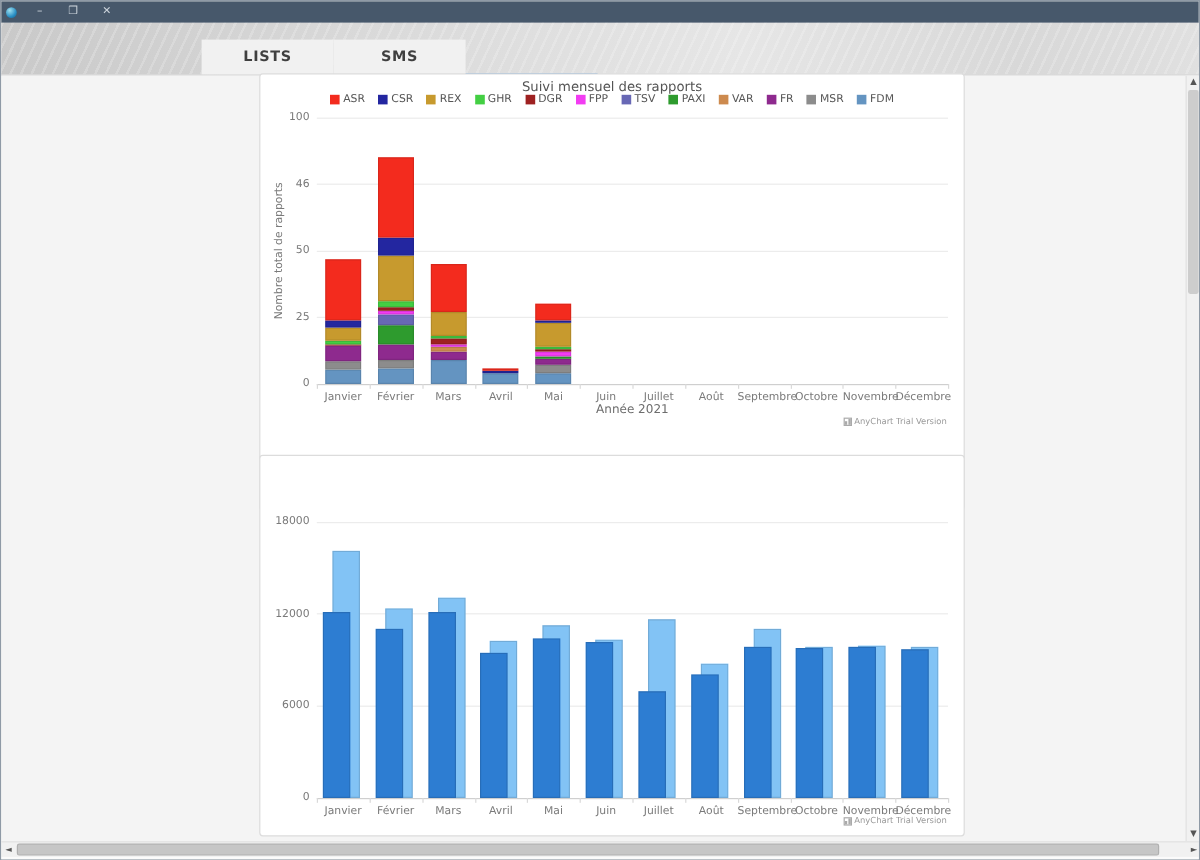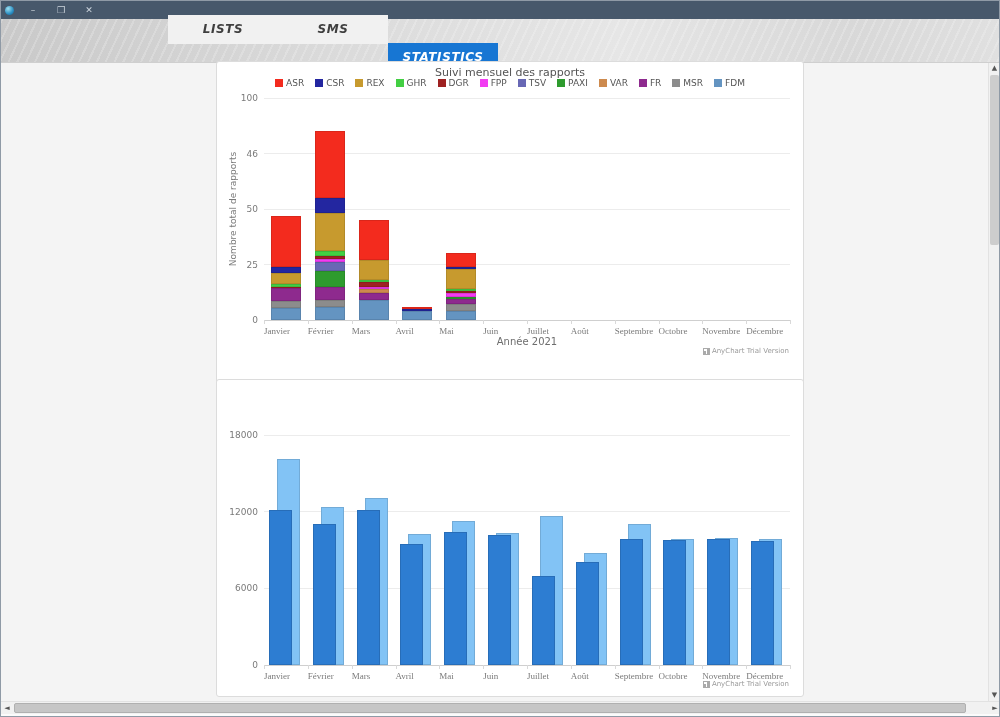--- a/index.html
+++ b/index.html
@@ -13,21 +13,21 @@
     background:radial-gradient(circle at 35% 30%,#9fe0ef,#2a8fc4 60%,#145a86);}
   .title-text{flex:1;letter-spacing:.2px;}
   .win-controls{display:flex;align-items:center;gap:0;}
   .win-btn{width:28px;text-align:center;color:#cdd5dd;font-size:9px;line-height:18px;cursor:default;}
   
   .header{position:absolute;left:0;top:18px;width:100%;height:44px;
     background:
       repeating-linear-gradient(115deg, rgba(255,255,255,.20) 0 2px, rgba(255,255,255,0) 2px 8px),
       linear-gradient(90deg,#c9c9c9,#d9d9d9 30%,#e6e6e6 62%,#d8d8d8 85%,#e0e0e0);
     border-bottom:1px solid #cfcfcf;box-sizing:border-box;}
-  .tabstrip{position:absolute;left:167px;bottom:0;height:47px;display:flex;font-style:italic;}
+  .tabstrip{position:absolute;left:167px;bottom:0;height:29px;display:flex;}
   .tab{height:29px;line-height:29px;text-align:center;font-size:12px;font-weight:bold;
     letter-spacing:.6px;color:#3f3f3f;background:#f1f1f1;cursor:pointer;}
   .tab.t0{width:110px}.tab.t1{width:110px}.tab.t2{width:110px}.tab.t3{width:123px}
   .tab.active{background:#1776d3;color:#ffffff;margin-top:28px;}
   
   .content{position:absolute;left:0;top:62px;width:1000px;height:638px;background:#f4f4f4;}
   .panel{position:absolute;left:215px;width:588px;background:#ffffff;border:1px solid #dcdcdc;
     border-radius:3px;box-sizing:border-box;}
   .panel1{top:-2px;height:364px;}
   .panel2{top:316px;height:318px;}
@@ -48,21 +48,21 @@
   .vthumb{position:absolute;left:1px;top:12px;width:9px;height:170px;background:#cdcdcd;border-radius:2px;}
   .varrow{position:absolute;left:0;width:11px;height:11px;color:#555;font-size:7px;text-align:center;line-height:11px;}
   .hscroll{position:absolute;left:0;top:700px;width:1000px;height:13px;background:#f1f1f1;border-top:1px solid #e2e2e2;box-sizing:border-box;}
   .hthumb{position:absolute;left:13px;top:1px;width:952px;height:10px;background:#c6c6c6;border:1px solid #b0b0b0;border-radius:2px;box-sizing:border-box;}
   .harrow{position:absolute;top:0;width:12px;height:12px;color:#555;font-size:7px;text-align:center;line-height:12px;}
   .strip{position:absolute;left:0;top:713px;width:1000px;height:4px;background:#fbfbfb;}
   
   .gridline{position:absolute;height:1px;background:#ececec;}
   .axisline{position:absolute;height:1px;background:#cfcfcf;}
   .ytick{position:absolute;font-size:9px;color:#7a7a7a;text-align:right;}
-  .xtick{position:absolute;font-size:9px;color:#7a7a7a;text-align:left;font-family:Liberation Serif, serif;}
+  .xtick{position:absolute;font-size:9px;color:#7a7a7a;text-align:center;}
   .btick{position:absolute;width:1px;height:4px;background:#d9d9d9;}
   .seg{position:absolute;box-shadow:inset 0 0 0 1px rgba(0,0,0,0.10);}
   .gbar{position:absolute;box-shadow:inset 0 0 0 1px rgba(0,0,0,0.12);}
 </style>
 </head>
 <body>
 
 <div class="window">
 
   <div class="titlebar">

